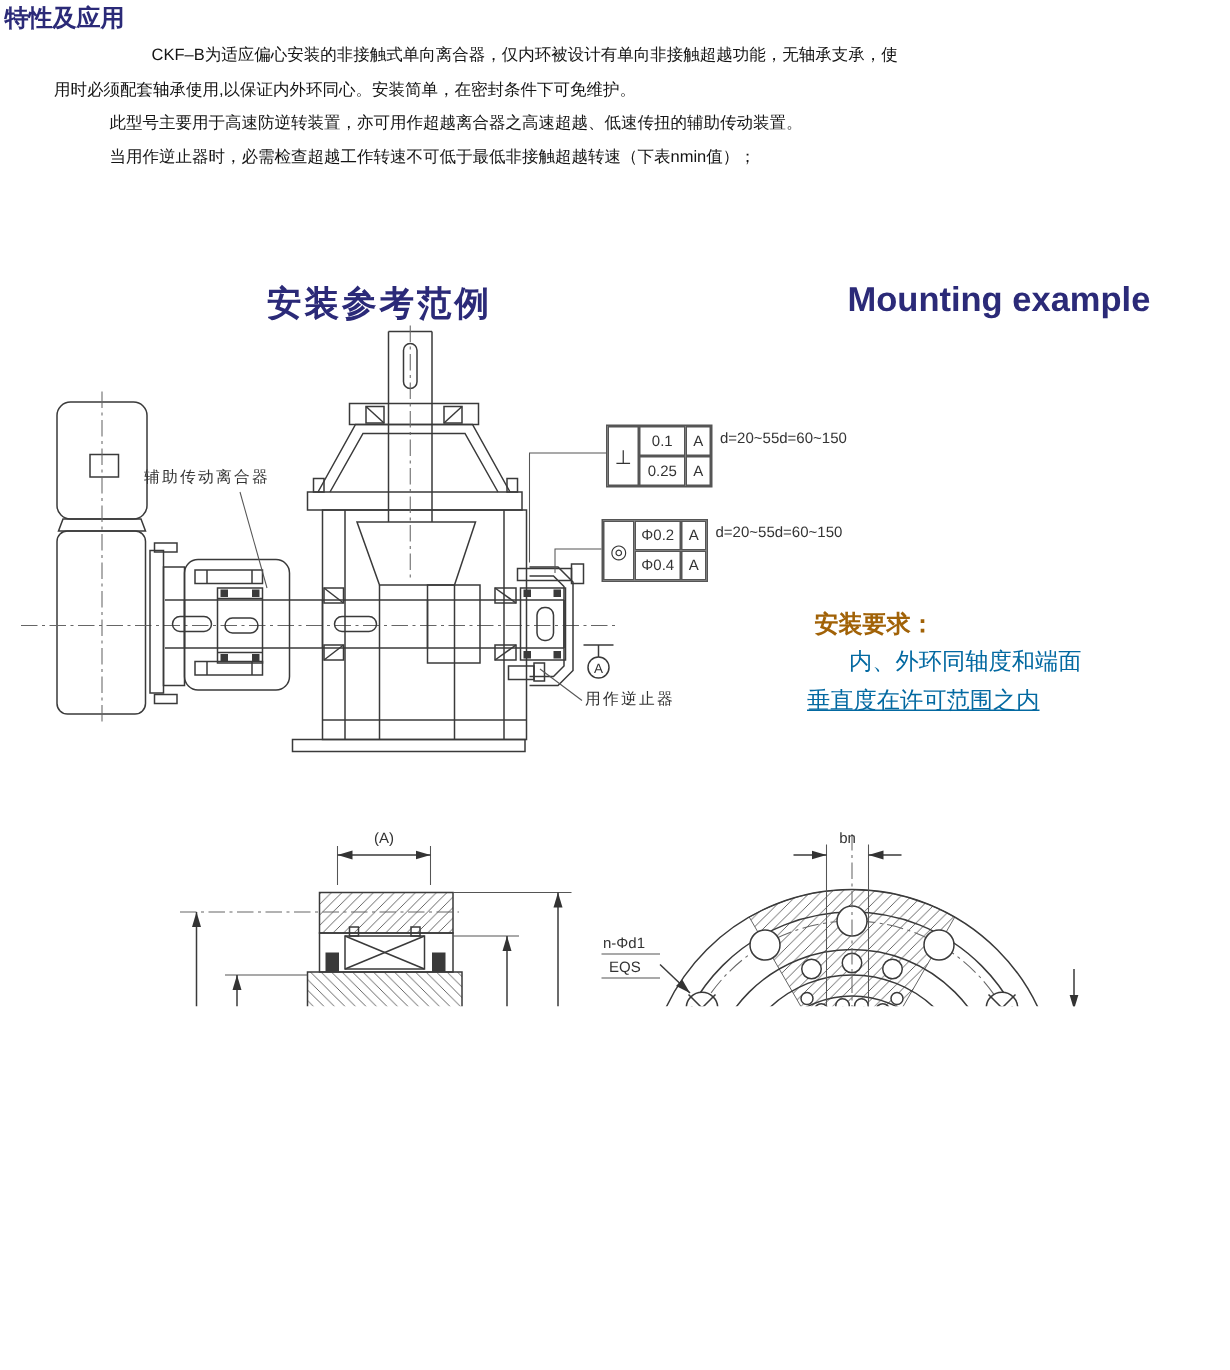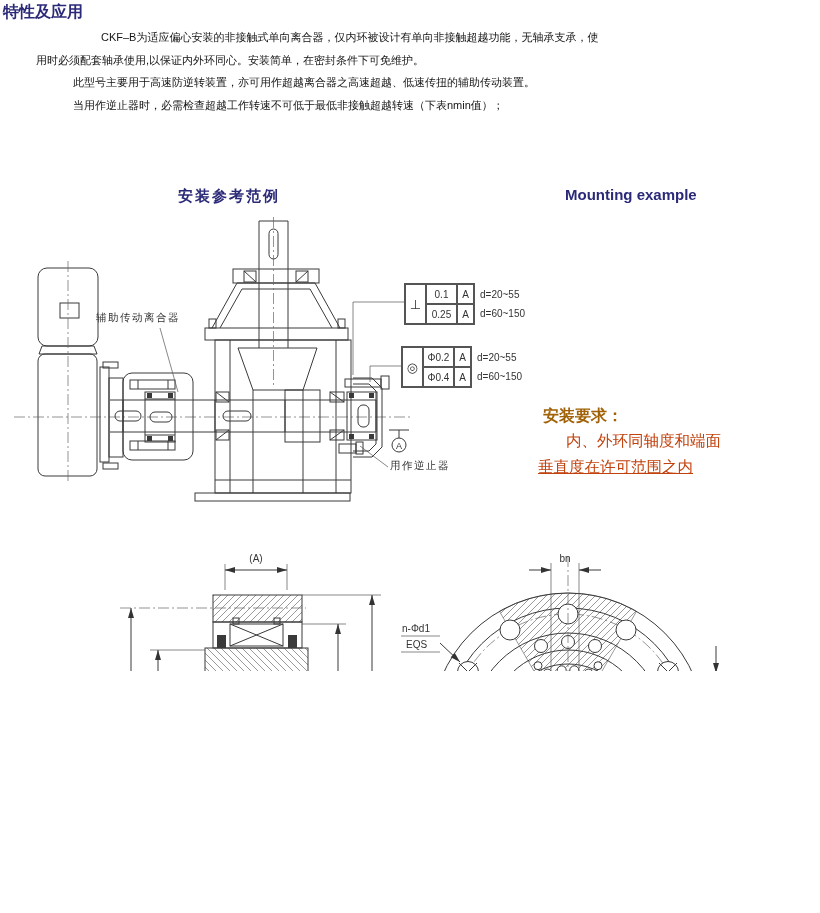--- a/index.html
+++ b/index.html
@@ -2,34 +2,34 @@
 <html><head>
 <meta charset="utf-8">
 <style>
   html,body{margin:0;padding:0;background:#fff;}
   .page{position:relative;width:820px;height:671px;background:#ffffff;overflow:hidden;
         font-family:"Liberation Sans",sans-serif;color:#151515;}
   .abs{position:absolute;}
   .page-title{left:3px;top:2px;font-size:16px;font-weight:bold;color:#2b2a78;}
   .intro{left:0;top:26px;width:819px;font-size:11px;line-height:22.5px;color:#141414;padding-left:34px;}
   .intro div{white-space:nowrap;overflow:hidden;}
-  .heading{font-size:15px;font-weight:bold;color:#2b2a78;white-space:nowrap;}
+  .heading{font-size:23px;font-weight:bold;color:#2b2a78;white-space:nowrap;}
   .heading-cn{left:178px;top:187px;letter-spacing:2px;}
   .heading-en{left:545px;top:186px;margin-left:20px;}
   .req-title{left:543px;top:406px;font-size:16px;font-weight:bold;color:#a16207;}
-  .req-line{font-size:15.5px;color:#c2410c;white-space:nowrap;}
+  .req-line{font-size:15.5px;color:#0369a1;white-space:nowrap;}
   .req-l1{left:566px;top:431px;}
   .req-l2{left:538px;top:457px;text-decoration:underline;}
   .cad-label{font-size:10.5px;color:#333;letter-spacing:1.5px;white-space:nowrap;}
   .tol{position:absolute;display:flex;align-items:stretch;color:#333;}
   .tol-grid{display:grid;grid-template-columns:21px 31px 17px;border:1px solid #555;background:#fff;}
   .tol-grid .cell{border:0.5px solid #555;display:flex;align-items:center;justify-content:center;
                   height:18px;font-size:10px;white-space:nowrap;}
   .tol-grid .sym{grid-row:1/3;height:auto;font-size:13px;}
-  .tol-ranges{display:flex;flex-direction:column;margin-left:5px;justify-content:center;}
+  .tol-ranges{display:flex;flex-direction:row;margin-left:5px;justify-content:center;}
   .tol-ranges div{height:19px;line-height:19px;font-size:10px;white-space:nowrap;}
   .footer-bar{left:0;top:905px;width:820px;height:8px;
               background:linear-gradient(to bottom,#e7e7e7,#cfcfcf);}
   svg{position:absolute;overflow:visible;}
   svg text{font-family:"Liberation Sans",sans-serif;fill:#333;}
   .ln{stroke:#3a3a3a;stroke-width:1;fill:none;}
   .thin{stroke:#555;stroke-width:0.7;fill:none;}
   .cl{stroke:#666;stroke-width:0.7;fill:none;stroke-dasharray:11 3 2 3;}
   .dk{fill:#3a3a3a;stroke:none;}
 </style>

